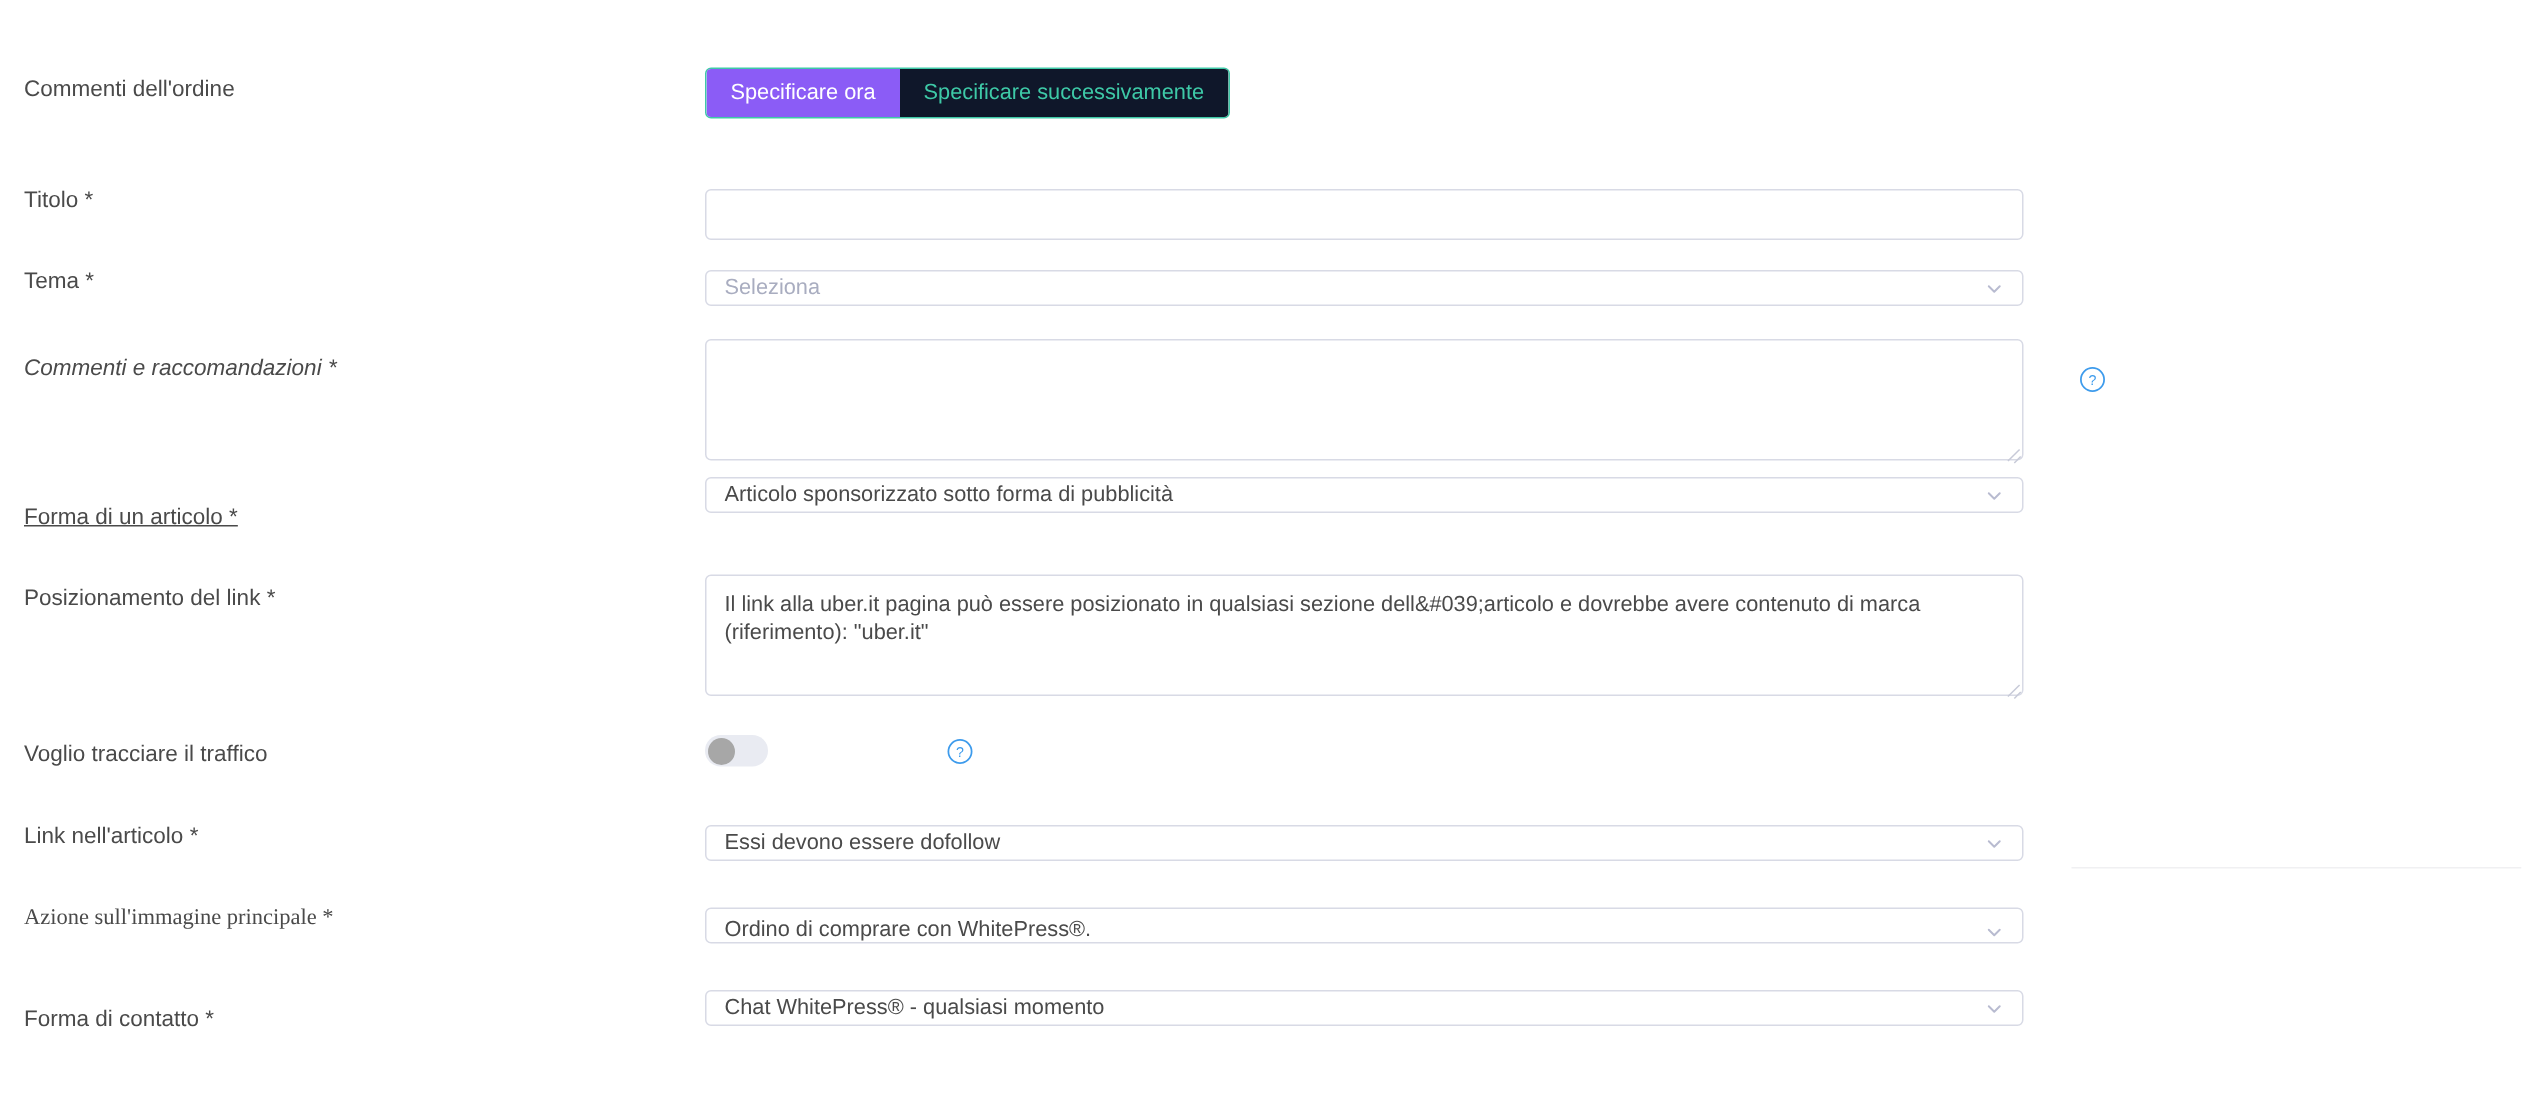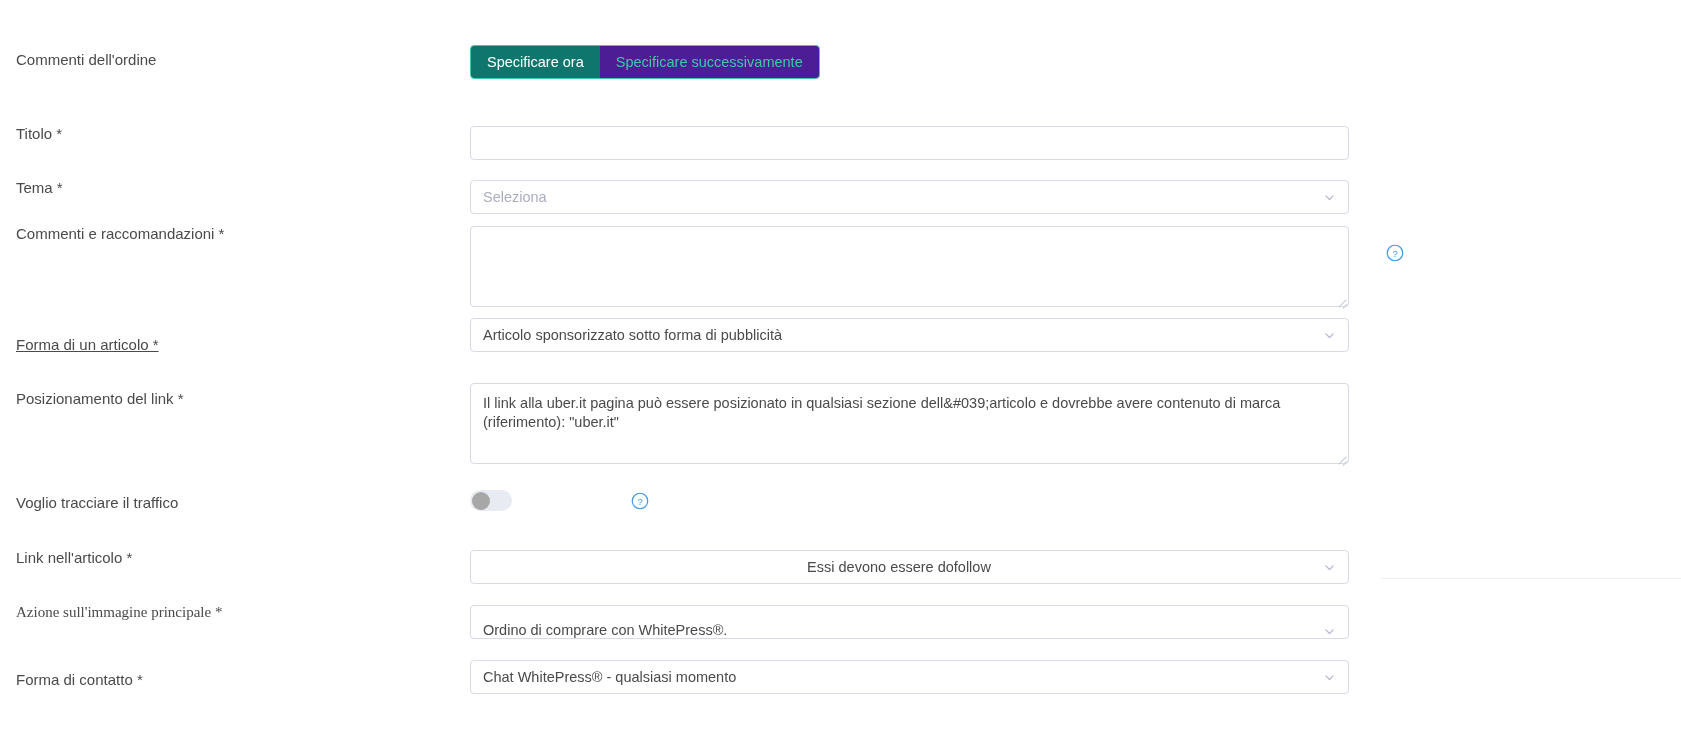--- a/index.html
+++ b/index.html
@@ -45,28 +45,28 @@
     height: 34px;
   }
   .tab {
     display: flex;
     align-items: center;
     justify-content: center;
     padding: 0 16px;
     font-size: 14.5px;
     line-height: 32px;
     cursor: pointer;
-    background: #4c1d95;
+    background: #0f172a;
     color: #3ec9a7;
     white-space: nowrap;
     border: none;
     font-family: "Liberation Sans", sans-serif;
   }
   .tab.active {
-    background: #0f766e;
+    background: #8b5cf6;
     color: #ffffff;
   }
 
   
   .text-input {
     position: absolute;
     left: 470px;
     width: 879px;
     height: 34px;
     border: 1px solid #d8dae5;
@@ -77,21 +77,21 @@
     padding: 0 12px;
     font-family: "Liberation Sans", sans-serif;
     outline: none;
   }
   .text-input::placeholder { color: #a9adc0; }
 
   .select-box {
     position: absolute;
     left: 470px;
     width: 879px;
-    height: 34px;
+    height: 24px;
     border: 1px solid #d8dae5;
     border-radius: 4px;
     background: #ffffff;
     display: flex;
     align-items: center;
     padding: 0 12px;
     font-size: 14.5px;
     color: #4a4a4a;
     cursor: pointer;
   }
@@ -205,21 +205,21 @@
   <input class="text-input" style="top: 126px;" type="text" value="">
 
   <div class="field-label" style="top:178px;">Tema *</div>
   <div class="select-box placeholder-value" style="top:180px;">
     <span class="select-value">Seleziona</span>
     <svg class="chevron" viewBox="0 0 16 16" fill="none" stroke="currentColor" stroke-width="1.6" stroke-linecap="round" stroke-linejoin="round">
         <polyline points="3.5,6 8,10.5 12.5,6"></polyline>
       </svg>
   </div>
 
-  <div class="field-label" style="top:224px;">Commenti e raccomandazioni *</div>
+  <div class="field-label" style="top:236px;font-style:italic;">Commenti e raccomandazioni *</div>
   <textarea class="textarea-box" style="top: 226px; height: 81px;"></textarea>
   <div class="resize-grip" style="left:1336px;top:295px;"></div>
 
   <div class="help-icon" style="left:1386px;top:244px;">
     <svg width="18" height="18" viewBox="0 0 20 20" fill="none">
       <circle cx="10" cy="10" r="8.6" stroke="#3d9bec" stroke-width="1.3"></circle>
       <text x="10" y="14.3" text-anchor="middle" font-family="Liberation Sans, sans-serif" font-size="10.5" fill="#3d9bec">?</text>
     </svg>
   </div>
 
@@ -240,21 +240,21 @@
     <div class="knob"></div>
   </div>
   <div class="help-icon" style="left:631px;top:492px;">
     <svg width="18" height="18" viewBox="0 0 20 20" fill="none">
       <circle cx="10" cy="10" r="8.6" stroke="#3d9bec" stroke-width="1.3"></circle>
       <text x="10" y="14.3" text-anchor="middle" font-family="Liberation Sans, sans-serif" font-size="10.5" fill="#3d9bec">?</text>
     </svg>
   </div>
 
   <div class="field-label" style="top:548px;text-align:right;">Link nell'articolo *</div>
-  <div class="select-box" style="top:550px;text-align:center;">
+  <div class="select-box" style="top:550px;">
     <span class="select-value">Essi devono essere dofollow</span>
     <svg class="chevron" viewBox="0 0 16 16" fill="none" stroke="currentColor" stroke-width="1.6" stroke-linecap="round" stroke-linejoin="round">
         <polyline points="3.5,6 8,10.5 12.5,6"></polyline>
       </svg>
   </div>
 
   <div class="divider" style="left:1381px;top:578px;width:300px;"></div>
 
   <div class="field-label" style="top:603px;font-family:Liberation Serif, serif;">Azione sull'immagine principale *</div>
   <div class="select-box" style="top:605px;align-items:flex-end;">

